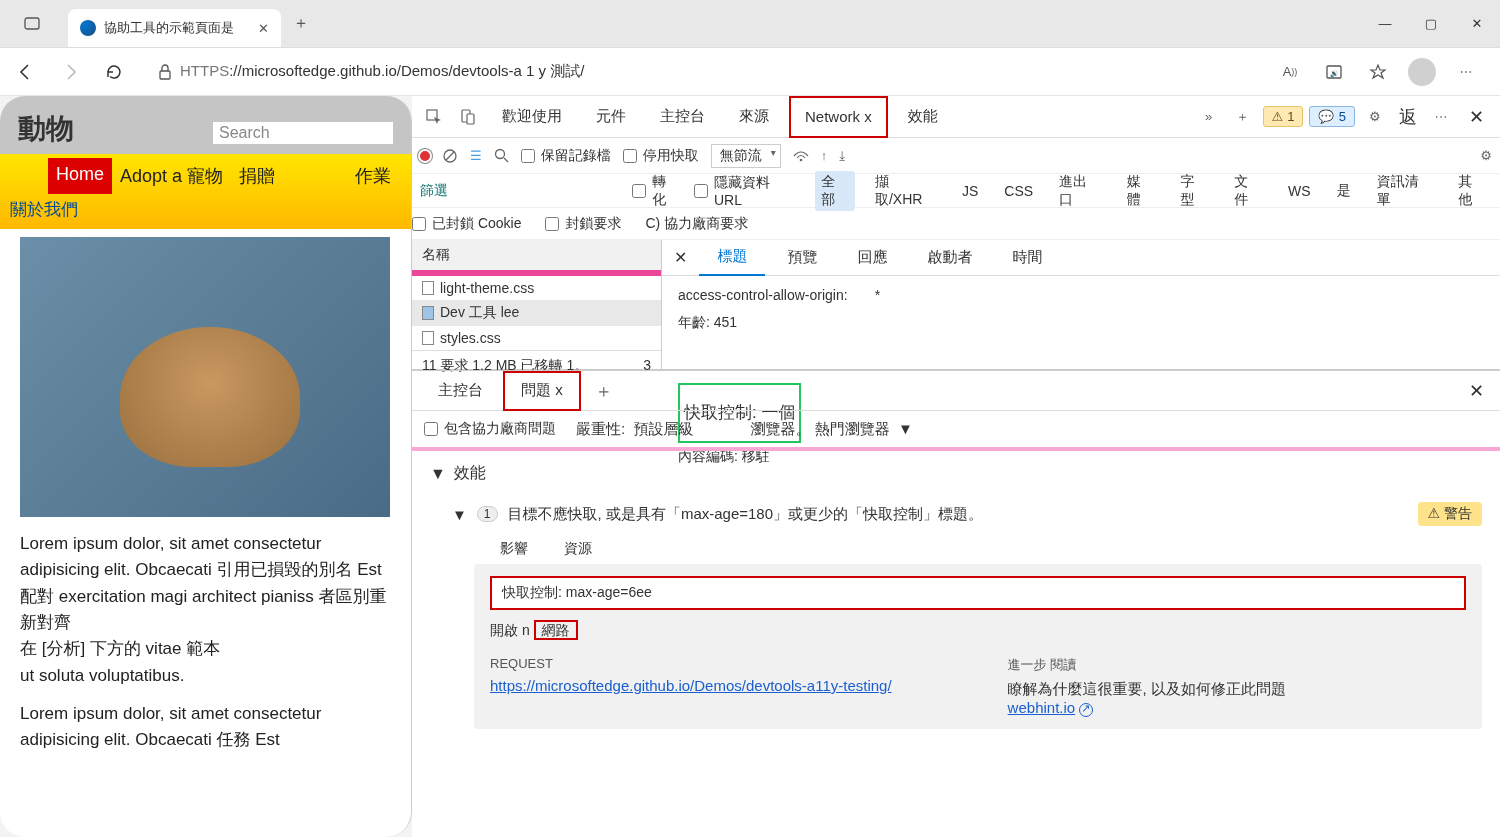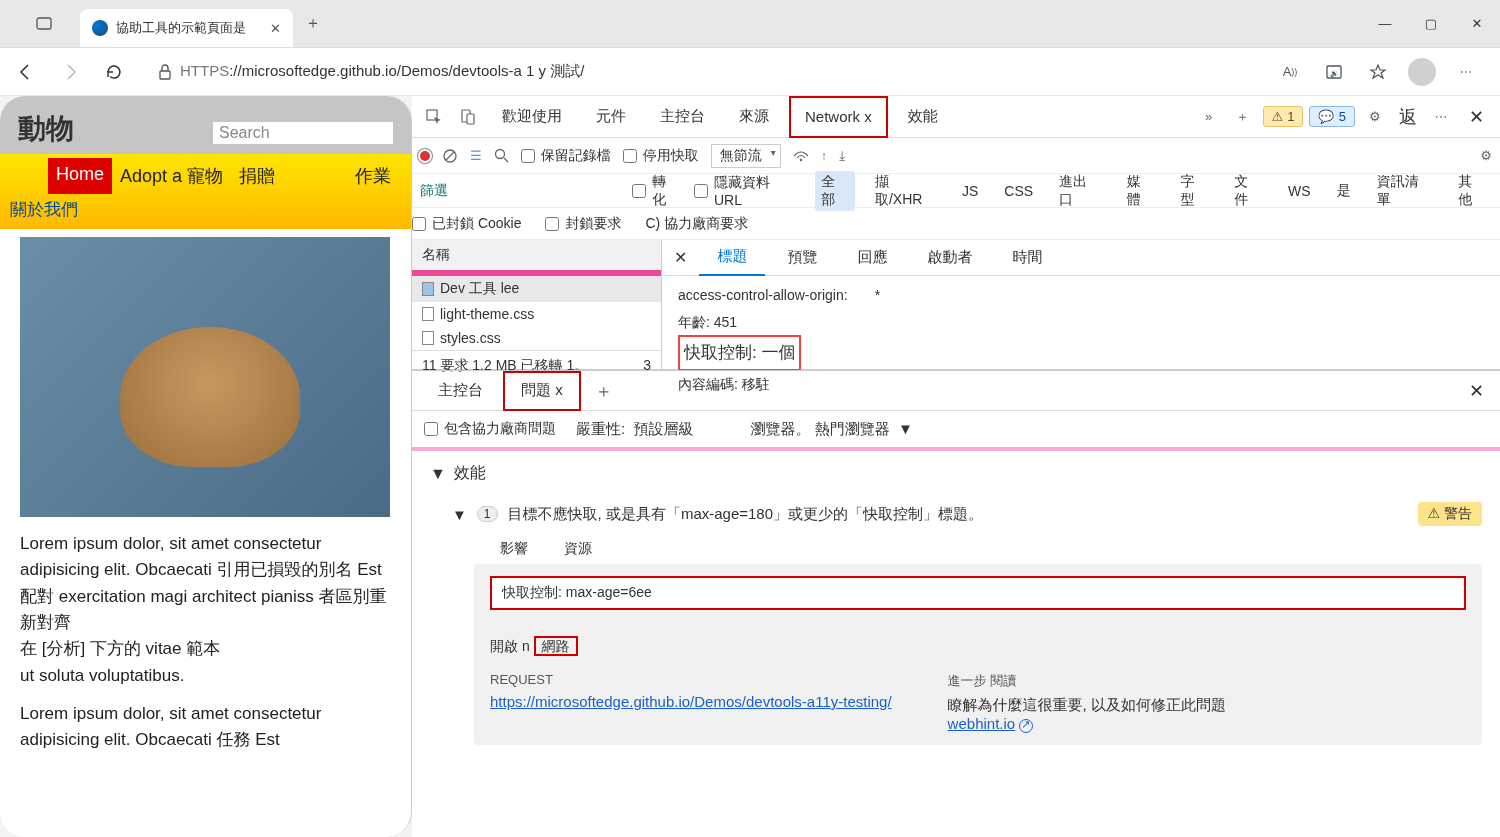--- a/index.html
+++ b/index.html
@@ -1,20 +1,20 @@
 <!DOCTYPE html>
 <html><head>
 <meta charset="utf-8">
 <style>
 * { margin: 0; padding: 0; box-sizing: border-box; font-family: "Segoe UI", "Microsoft JhengHei", sans-serif; }
 body { width: 1500px; height: 837px; background: #f3f3f3; overflow: hidden; font-size: 13px; color: #333; }
 
 
 .titlebar { height: 48px; display: flex; align-items: center; background: #e8e8e8; border-bottom: 1px solid #ddd; }
-.tab-zone { display: flex; align-items: center; height: 100%; flex: 1; padding-left: 24px; }
+.tab-zone { display: flex; align-items: center; height: 100%; flex: 1; padding-left: 12px; }
 .win-tab-icon { width: 40px; display: flex; justify-content: center; color: #555; }
 .browser-tab { display: flex; align-items: center; background: #fff; border-radius: 8px 8px 0 0; padding: 0 12px; height: 38px; margin-left: 16px; margin-top: 9px; gap: 8px; }
 .browser-tab .favicon { width: 16px; height: 16px; background: radial-gradient(circle at 30% 30%, #0078d4, #1a4b7a); border-radius: 50%; }
 .browser-tab .tab-title { font-size: 13px; max-width: 200px; white-space: nowrap; overflow: hidden; }
 .browser-tab .tab-close { color: #555; padding-left: 16px; }
 .new-tab { color: #555; padding: 0 12px; font-size: 16px; }
 .win-controls { display: flex; gap: 0; }
 .win-controls div { width: 46px; height: 40px; display:flex; align-items:center; justify-content:center; color:#333; }
 
 
@@ -82,45 +82,45 @@
 .file-ic { width:12px; height:14px; border:1px solid #888; background:#fff; display:inline-block; }
 .file-ic.blue { background:#9ec5e8; }
 .req-status { padding: 6px 10px; font-size: 14px; border-top: 1px solid #ddd; margin-top:auto; }
 
 .req-detail { flex: 1; display:flex; flex-direction:column; }
 .detail-tabs { display:flex; align-items:center; height: 36px; border-bottom:1px solid #ddd; gap: 4px; padding: 0 4px; }
 .detail-tabs .dx { padding: 0 8px; font-size: 16px; }
 .detail-tabs .dtab { padding: 0 18px; font-size: 15px; height:36px; display:flex; align-items:center; }
 .detail-tabs .dtab.active { border-bottom: 2px solid #0078d4; color: #0078d4; }
 .headers-body { padding: 6px 16px; font-size: 14px; line-height: 1.9; }
-.red-box { border: 2px solid #ef4444; display:inline-block; padding: 0 4px; }
+.red-box { border: 2px solid #22c55e; display:inline-block; padding: 12px 4px; margin-top: 48px; }
 
 
 .drawer { flex: 1; display:flex; flex-direction:column; border-top: 1px solid #ccc; }
 .drawer-tabs { display:flex; align-items:center; height: 40px; border-bottom: 1px solid #ddd; padding: 0 10px; gap: 4px; }
 .drawer-tabs .dtab { padding: 0 16px; font-size: 15px; height:40px; display:flex; align-items:center; }
 .drawer-tabs .dtab.active { border: 2px solid #c00; }
 .drawer-tabs .plus { padding: 0 10px; font-size: 18px; color: #666; }
 .drawer-tabs .sp { flex:1; }
 .drawer-tabs .dx { font-size: 18px; padding: 0 6px; }
 
 .issue-filter { display:flex; align-items:center; height: 40px; border-bottom:4px solid #f9a8d4; padding: 0 12px; gap: 20px; font-size:15px; }
 
 .issue-body { padding: 12px 18px; overflow:auto; flex:1; }
 .issue-cat { font-size: 16px; display:flex; align-items:center; gap:8px; margin-bottom: 18px; }
 .issue-item { margin-left: 22px; }
 .issue-head { display:flex; align-items:center; gap:10px; font-size: 15px; }
 .count-badge { background:#eee; border:1px solid #ccc; border-radius:8px; padding: 0 6px; font-size:12px; }
 .warn-badge { background: #ffe38a; padding: 3px 10px; border-radius: 4px; font-size:14px; margin-left:auto; }
 .issue-sub { margin: 14px 0 6px 48px; font-size: 14px; display:flex; gap: 36px; }
 .issue-box { margin: 6px 0 0 22px; background: #f1f1f1; border-radius: 4px; padding: 12px 16px; }
-.code-box { background:#fff; border:2px solid #c00; padding: 6px 10px; font-size:14px; margin-bottom: 24px; }
+.code-box { background:#fff; border:2px solid #c00; padding: 6px 10px; font-size:14px; margin-bottom: 8px; }
 .open-row { font-size: 14px; padding: 4px 0; }
 .open-row .linkish { border: 2px solid #c00; padding: 0 6px; }
-.cols { display:flex; gap: 56px; margin-top: 12px; }
+.cols { display:flex; gap: 116px; margin-top: 12px; }
 .col-h { font-size: 13px; color: #555; margin-bottom: 6px; }
 .link { color: #1a5fd0; text-decoration: underline; font-size: 15px; }
 .arrow-out { display:inline-block; width:14px; height:14px; border:1.5px solid #1a5fd0; border-radius:50%; position:relative; margin-left:4px; vertical-align:middle; }
 .arrow-out::after { content:"↗"; position:absolute; left:1px; top:-2px; font-size:11px; color:#1a5fd0; }
 
 svg { display: block; }
 </style>
 </head>
 <body>
 
@@ -315,27 +315,27 @@
       <label class="chk">
           <input type="checkbox" style="">
           <span>封鎖要求</span>
         </label>
       <span>C) 協力廠商要求</span>
     </div>
 
     <div class="net-body">
       <div class="req-list">
         <div class="req-header">名稱</div>
+        <div class="req-item">
+            <span class="file-ic"></span>
+            <span>light-theme.css</span>
+          </div>
         <div class="req-item sel">
             <span class="file-ic blue"></span>
             <span>Dev 工具 lee</span>
-          </div>
-        <div class="req-item">
-            <span class="file-ic"></span>
-            <span>light-theme.css</span>
           </div>
         <div class="req-item">
             <span class="file-ic"></span>
             <span>styles.css</span>
           </div>
         <div class="req-status"><span>11 要求 1.2 MB 已移轉 1。</span><span style="float:right">3</span></div>
       </div>
       <div class="req-detail">
         <div class="detail-tabs">
           <span class="dx">✕</span>

